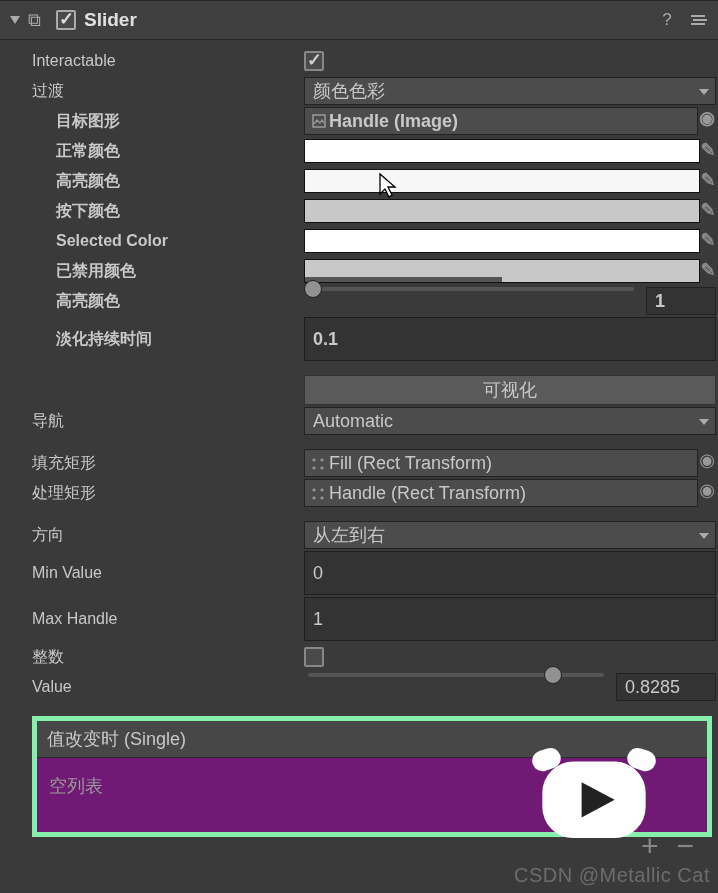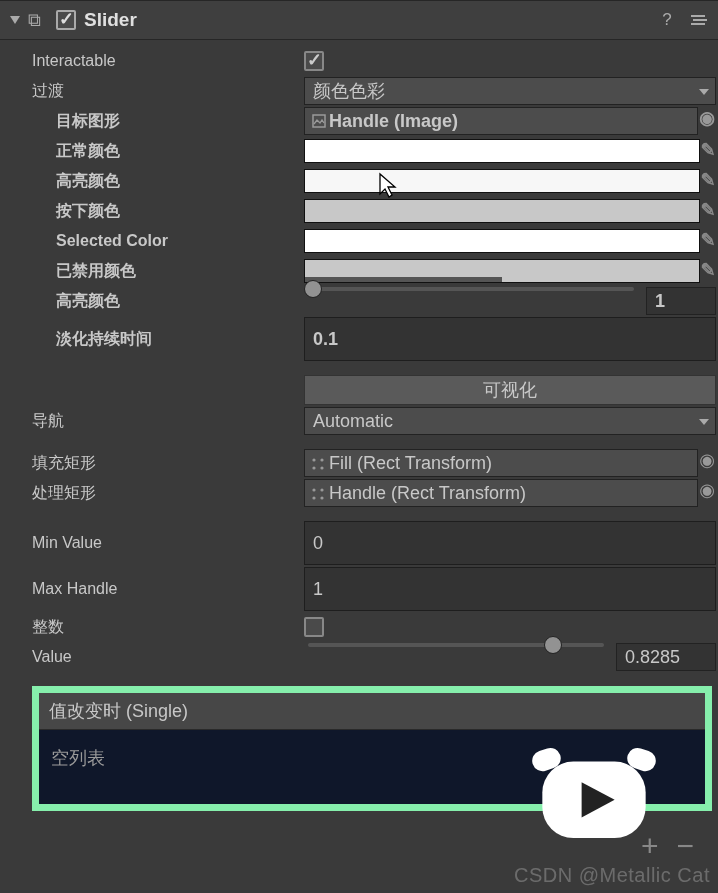--- a/index.html
+++ b/index.html
@@ -109,21 +109,21 @@
     display:flex; align-items:center; padding:0 8px; color:#c8c8c8;
   }
   .visualize-btn {
     flex:1; height:30px; background:#5a5a5a; border:1px solid #333;
     display:flex; align-items:center; justify-content:center;
     color:#c8c8c8;
   }
   .spacer { height: 12px; }
   .event-block {
     margin: 14px 0 0 32px; margin-right: 6px;
-    border: 7px solid #86efac; background: #0f172a;
+    border: 5px solid #86efac; background: #701a75;
   }
   .event-header {
     padding: 6px 10px; background:#474747;
     border-bottom:1px solid #2a2a2a; color:#c8c8c8;
   }
   .event-body { padding: 16px 12px 34px 12px; color:#999;}
   .footer-icons { position:absolute; bottom:30px; right:24px; display:flex; gap:18px; color:#888; font-size:30px;}
   .watermark {
     position:absolute; bottom:6px; right:8px;
     color: rgba(200,200,200,0.35); font-size:20px; letter-spacing:0.5px;
@@ -308,20 +308,28 @@
                 <circle cx="11" cy="11" r="1.6" fill="#999"></circle>
               </svg></span>
           <span>Handle (Rect Transform)</span>
         </div>
         <span class="objref-circle">◉</span>
       </span>
     </div>
 
     <div class="spacer"></div>
 
+    <div class="row">
+      <span class="label">方向</span>
+      <span class="field">
+          <div class="dropdown">
+            <span>从左到右</span>
+          </div>
+        </span>
+    </div>
 
     <div class="row">
       <span class="label">Min Value</span>
       <span class="field">
           <div class="textinput">0</div>
         </span>
     </div>
 
     <div class="row">
       <span class="label">Max Handle</span>

